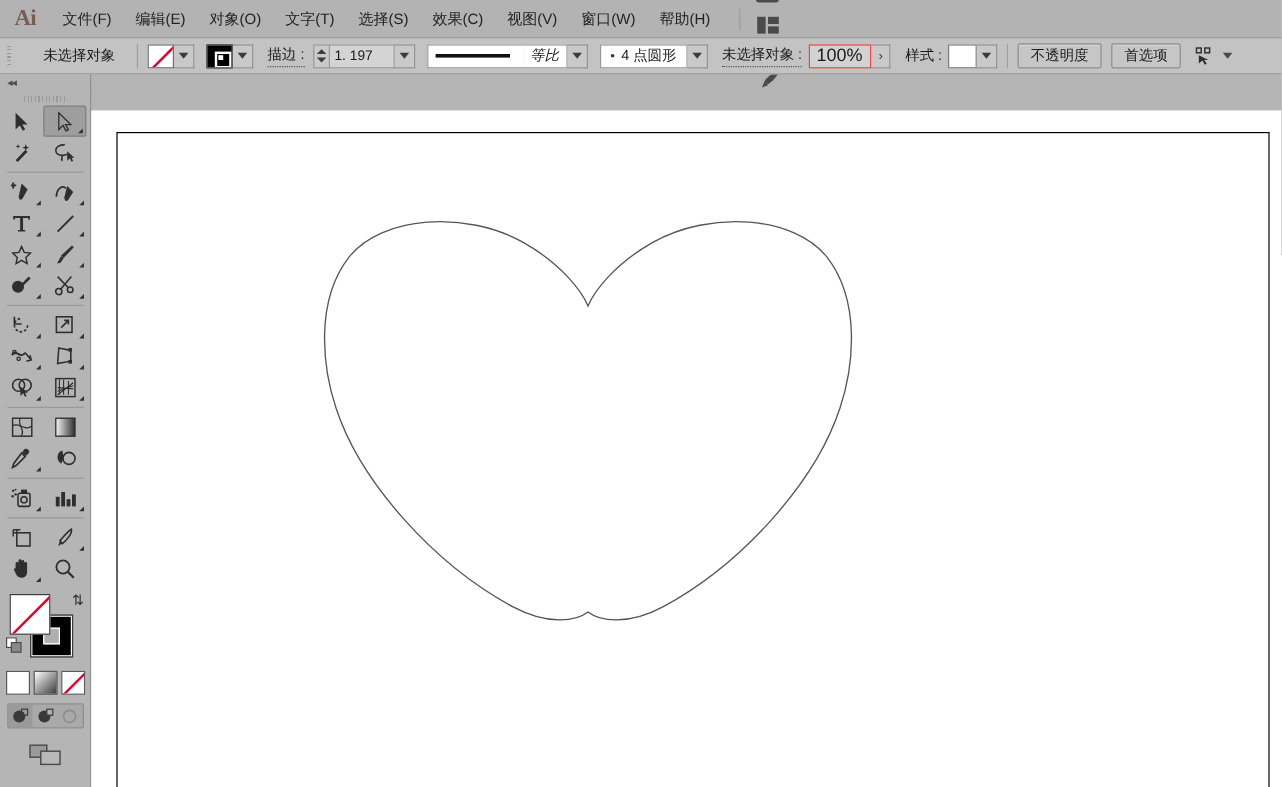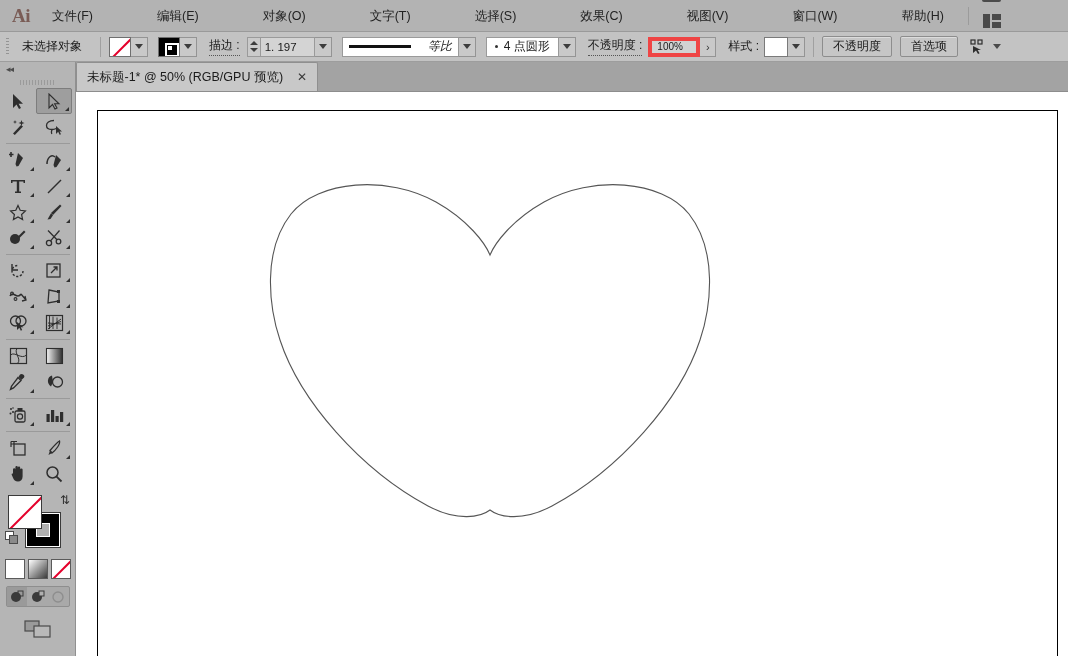--- a/index.html
+++ b/index.html
@@ -20,21 +20,21 @@
     border-bottom: 1px solid #9a9a9a;
     display: flex; align-items: center;
   }
   .ai-logo {
     width: 42px; height: 32px;
     display: flex; align-items: center; justify-content: center;
     font-family: "Liberation Serif", "DejaVu Serif", serif;
     font-size: 19px; font-weight: bold; color: #7a5c56;
     letter-spacing: -0.5px;
   }
-  .menu-items { display: flex; align-items: center; height: 32px; gap: 44px; }
+  .menu-items { display: flex; align-items: center; height: 32px; }
   .menu-item {
     padding: 0 10px; height: 32px; line-height: 32px;
     font-size: 12.5px; color: #222; white-space: nowrap; cursor: default;
   }
   .mb-sep {
     width: 1px; height: 18px; background: #9b9b9b; margin: 0 10px 0 14px;
   }
   .mb-icons { display: flex; align-items: center; gap: 12px; flex-direction: column; }
   .badge-br, .badge-st {
     width: 19px; height: 19px; border-radius: 2px;
@@ -125,22 +125,22 @@
     height: 20px; background: #fff; border: 1px solid #9a9a9a; border-left: none;
     display: flex; align-items: center; padding: 0 6px; font-size: 12px; color: #222;
   }
   .brush-field {
     height: 20px; background: #fff; border: 1px solid #9a9a9a;
     display: flex; align-items: center; padding: 0 8px; font-size: 12px;
     color: #222; gap: 6px; white-space: nowrap;
   }
   .brush-dot { width: 3px; height: 3px; border-radius: 50%; background: #333; }
   .opacity-field {
-    height: 20px; background: #d2d2d2; border: 4px solid #ef4444;
-    display: flex; align-items: center; padding: 0 5px; font-size: 10px;
+    height: 20px; background: #d2d2d2; border: 1px solid #ef4444;
+    display: flex; align-items: center; padding: 0 5px; font-size: 15px;
     color: #1a1a1a; min-width: 52px;
   }
   .arrow-btn {
     height: 20px; width: 16px; background: #c9c9c9; border: 1px solid #949494;
     border-left: none; display: flex; align-items: center; justify-content: center;
     font-size: 11px; color: #333;
   }
   .style-swatch {
     width: 24px; height: 20px; background: #fff; border: 1px solid #7a7a7a;
   }
@@ -289,21 +289,21 @@
         <svg width="20" height="18" viewBox="0 0 20 18">
           <path d="M17 2 C12 3 6 7 4 11 L6.5 13.5 C10.5 11.5 15 6 17 2 Z" fill="#4a4a4a"></path>
           <path d="M4 11 L2 16 L7 14 Z" fill="#4a4a4a"></path>
         </svg>
       </div>
     </div>
   </div>
 
   <div class="controlbar">
     <div class="grip"></div>
-    <div class="cb-label" style="margin:0 10px 0 6px;">未选择对象</div>
+    <div class="cb-label" style="margin:0 10px 0 20px;">未选择对象</div>
     <div class="cb-sep"></div>
 
     <div style="display:flex;align-items:center;">
       <div class="swatch-box swatch-none"></div>
       <div class="mini-drop">
           <span class="v"></span>
         </div>
     </div>
     <div style="width:10px"></div>
 
@@ -344,21 +344,21 @@
       <div class="brush-field">
         <span class="brush-dot"></span>
         <span>4 点圆形</span>
       </div>
       <div class="mini-drop">
           <span class="v"></span>
         </div>
     </div>
 
     <div style="width:12px"></div>
-    <div class="cb-underline">不透明度 :</div>
+    <div class="cb-underline">未选择对象 :</div>
     <div style="width:6px"></div>
     <div class="opacity-field">100%</div>
     <div class="arrow-btn">›</div>
 
     <div style="width:12px"></div>
     <div class="cb-label">样式 :</div>
     <div style="width:5px"></div>
     <div style="display:flex;align-items:center;">
       <div class="style-swatch"></div>
       <div class="mini-drop">
@@ -374,26 +374,20 @@
     <div style="display:flex;align-items:center;gap:5px;">
       <svg width="18" height="16" viewBox="0 0 18 16">
         <rect x="1" y="1" width="4" height="4" fill="none" stroke="#2e2e2e" stroke-width="1.2"></rect>
         <rect x="8" y="1" width="4" height="4" fill="none" stroke="#2e2e2e" stroke-width="1.2"></rect>
         <path d="M3 7 L3 14 L6 11.5 L8 15 L9.6 14.2 L7.6 11 L11 11 Z" fill="#2e2e2e"></path>
       </svg>
       <span class="chev"></span>
     </div>
   </div>
 
-  <div class="tabbar">
-    <div class="doc-tab">
-      <span>未标题-1* @ 50% (RGB/GPU 预览)</span>
-      <span class="tab-close">✕</span>
-    </div>
-  </div>
 
   <div class="toolbar">
     <div class="tb-collapse">◂◂</div>
     <div class="tb-grip"></div>
 
     <div class="tool-grid">
 
       <div class="tool">
         <svg width="15" height="17" viewBox="0 0 15 17">
           <path d="M2 1 L2 15 L5.5 11.5 L8 16 L10 15 L7.6 10.8 L12 10.8 Z" fill="#2e2e2e"></path>

